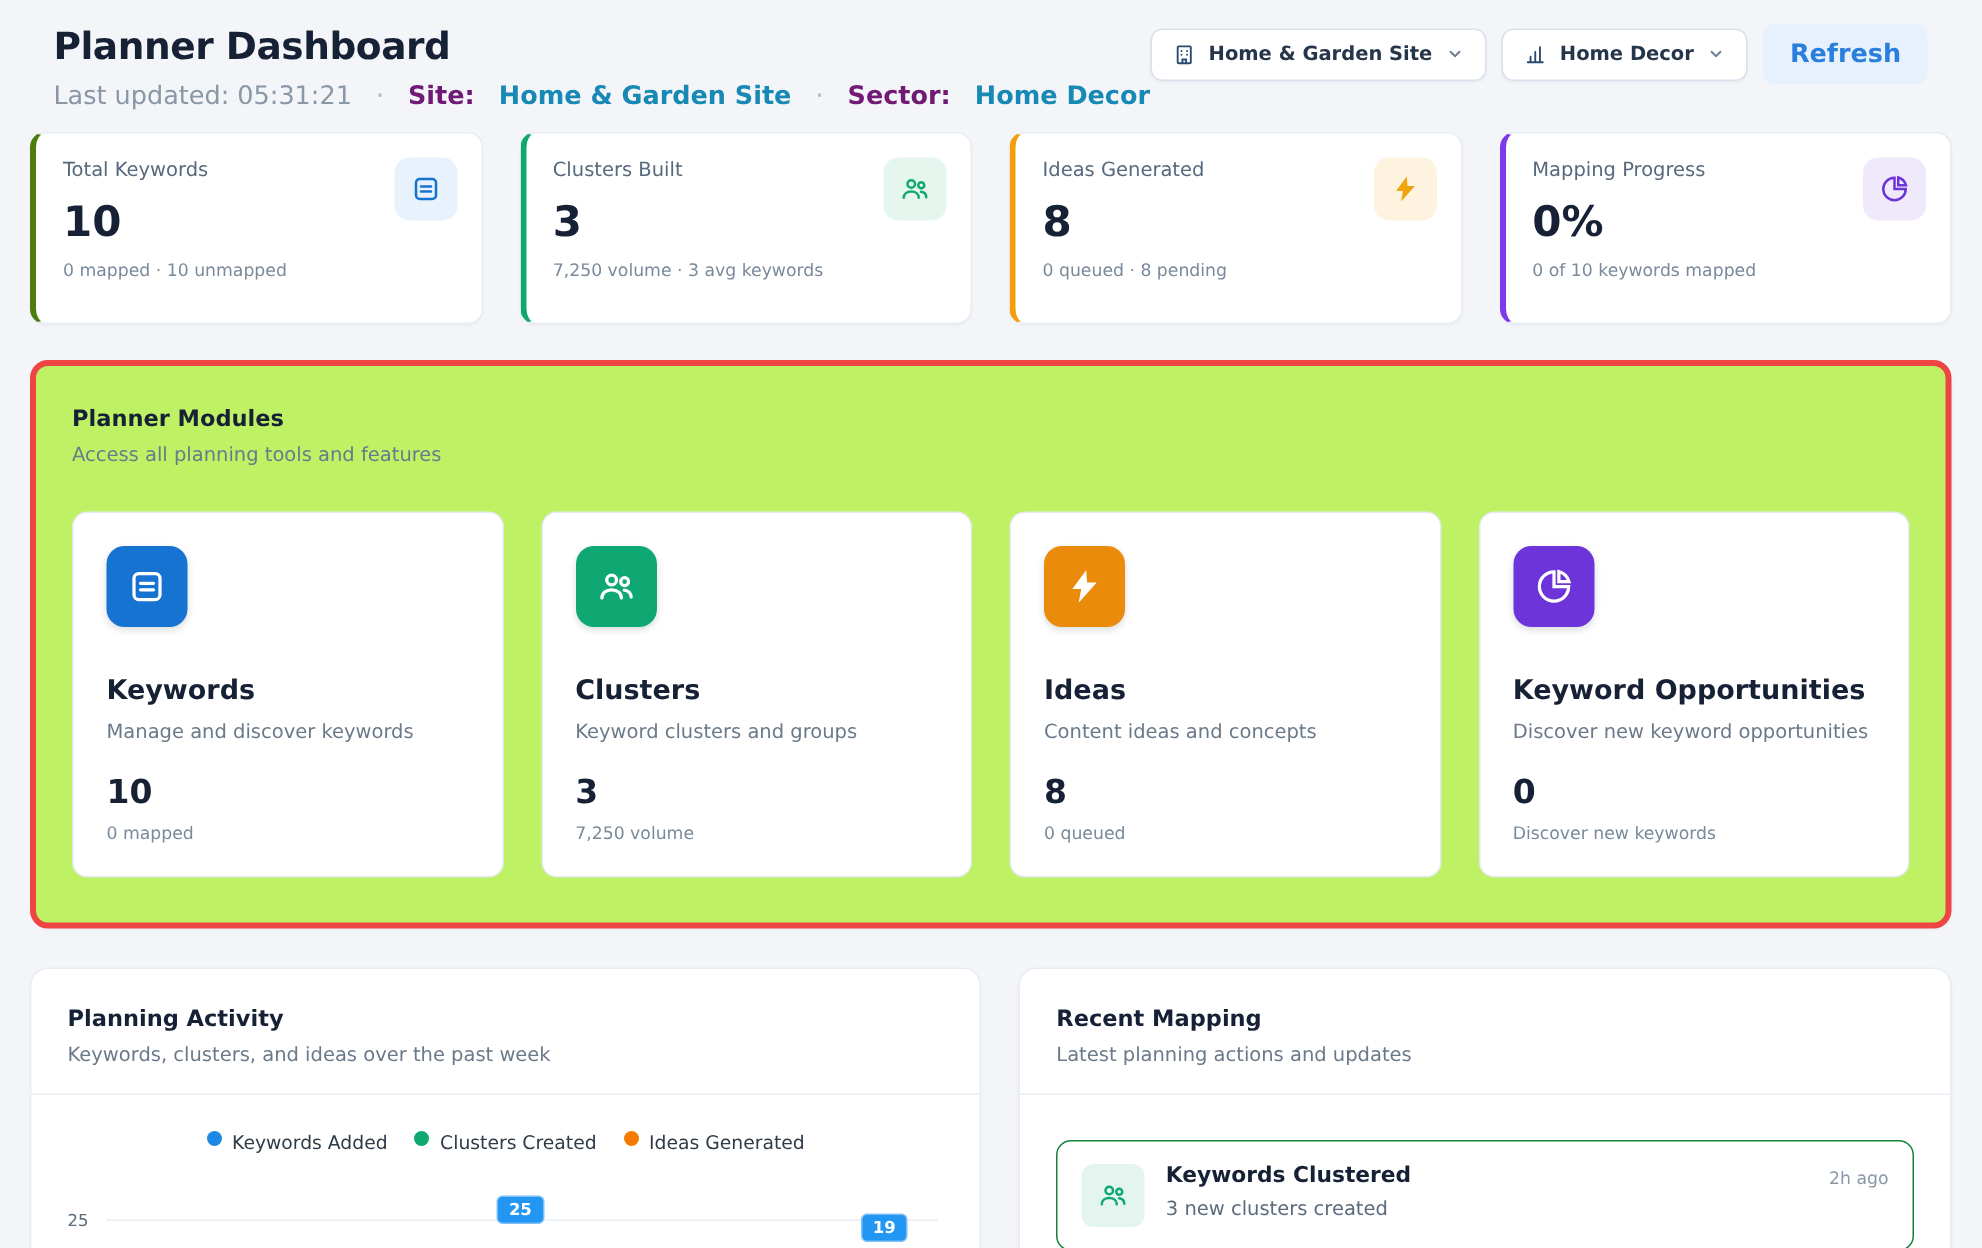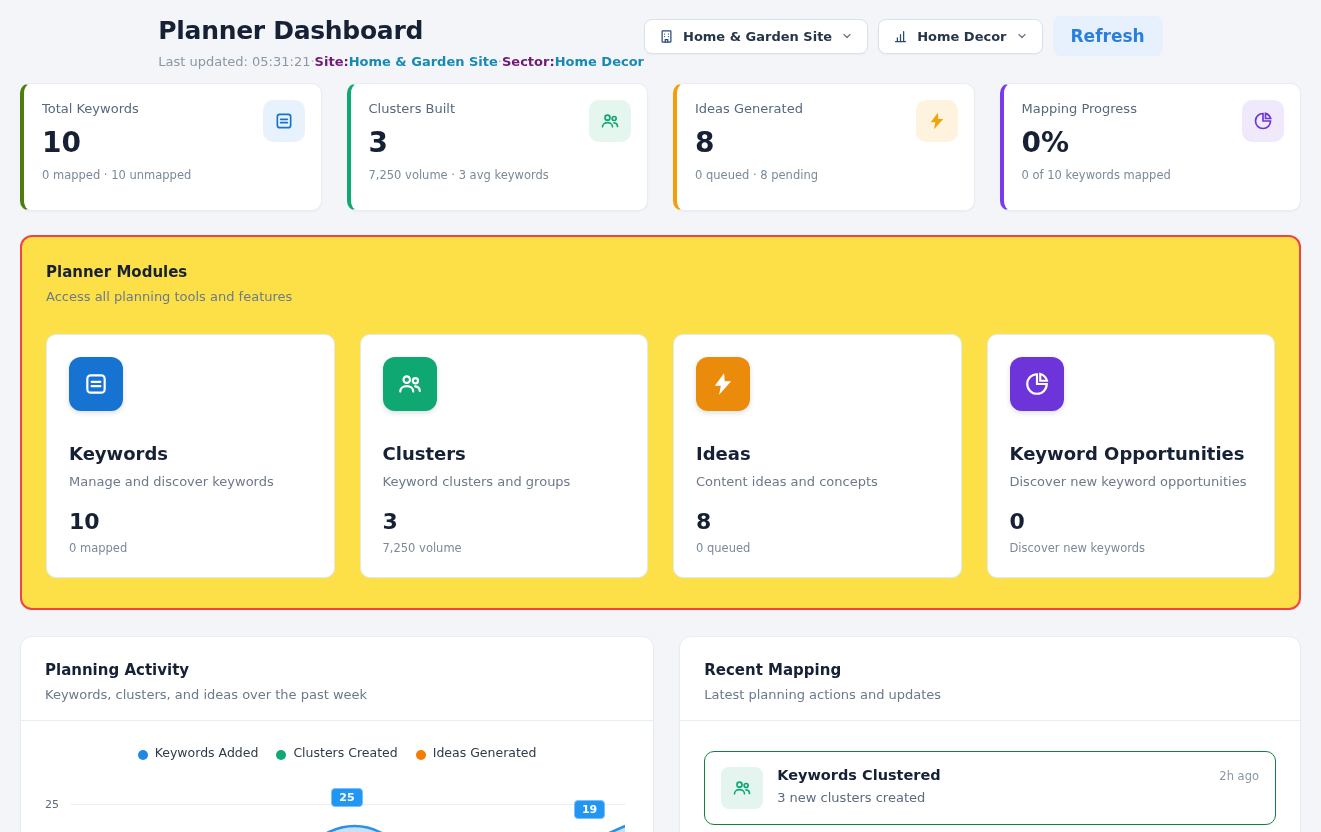--- a/index.html
+++ b/index.html
@@ -7,21 +7,21 @@
   body {
     font-family: "DejaVu Sans", "Liberation Sans", sans-serif;
     background:#f3f5f9;
     color:#172135;
   }
   .page { width:1321px; height:832px; padding:16px 20px; position:relative; }
 
   
   .header-row { display:flex; justify-content:center; align-items:flex-start; }
   .page-title { font-size:25px; font-weight:800; color:#172135; letter-spacing:-0.3px; }
-  .subtitle-row { margin-top:9px; font-size:13px; color:#8a97a6; display:flex; align-items:center; gap:0; }
+  .subtitle-row { margin-top:9px; font-size:17px; color:#8a97a6; display:flex; align-items:center; gap:16px; }
   .subtitle-row .lbl { color:#701a75; font-weight:700; }
   .subtitle-row .link { color:#1789b4; font-weight:700; cursor:pointer; }
   .subtitle-row .sep { color:#aab6c2; }
 
   .header-actions { display:flex; gap:10px; align-items:center; }
   .dd-btn {
     display:flex; align-items:center; gap:9px;
     background:#fff; border:1px solid #d9e2ec; border-radius:8px;
     padding:9px 14px; font-size:13px; font-weight:700; color:#26364a;
     font-family:inherit; cursor:pointer; box-shadow:0 1px 2px rgba(16,24,40,.04);
@@ -52,21 +52,21 @@
     display:flex; align-items:center; justify-content:center;
   }
   .stat-icon svg { width:20px; height:20px; }
   .ic-blue-bg   { background:#e8f2fc; color:#1672cf; }
   .ic-green-bg  { background:#e4f6ee; color:#10a871; }
   .ic-orange-bg { background:#fdf3df; color:#f0a30a; }
   .ic-purple-bg { background:#f0e9fb; color:#6d35d9; }
 
   
   .modules-card {
-    margin-top:24px; background:#fde047; border:2px solid #ef4444; border-radius:12px;
+    margin-top:24px; background:#bef264; border:4px solid #ef4444; border-radius:12px;
     padding:26px 24px 30px; box-shadow:0 1px 2px rgba(16,24,40,.04);
   }
   .section-title { font-size:15px; font-weight:700; color:#172135; }
   .section-sub { font-size:13px; color:#6b7a8a; margin-top:8px; }
   .modules-grid { display:grid; grid-template-columns:repeat(4,1fr); gap:25px; margin-top:30px; }
   .module-card {
     border:1px solid #e3e9f0; border-radius:10px; padding:22px; min-height:238px;
     background:#fff; cursor:pointer;
   }
   .module-icon {
@@ -87,21 +87,21 @@
   .bottom-row { display:grid; grid-template-columns:1.02fr 1fr; gap:25px; margin-top:26px; }
   .panel {
     background:#fff; border:1px solid #e8edf3; border-radius:12px;
     box-shadow:0 1px 2px rgba(16,24,40,.04); min-height:260px;
   }
   .panel-head { padding:24px 24px 18px; border-bottom:1px solid #e8edf3; }
   .panel-body { padding:20px 24px; position:relative; }
 
   
   .legend { display:flex; justify-content:center; gap:18px; font-size:12.5px; color:#2e3b49; margin-top:4px; }
-  .legend-item { display:flex; align-items:flex-end; gap:7px; cursor:pointer; }
+  .legend-item { display:flex; align-items:flex-start; gap:7px; cursor:pointer; }
   .dot { width:10px; height:10px; border-radius:50%; }
   .dot-blue { background:#1e88e5; } .dot-green { background:#0fa871; } .dot-orange { background:#f57c00; }
 
   .chart-area { position:relative; margin-top:16px; height:130px; }
   .y-tick { position:absolute; left:0; top:22px; font-size:11px; color:#5b6b7c; }
   .gridline { position:absolute; left:26px; right:4px; top:28px; border-top:1px solid #e9eef4; }
   .chart-svg { position:absolute; left:26px; right:4px; top:8px; height:140px; width:calc(100% - 30px); }
   .pt-badge {
     position:absolute; background:#2196f3; color:#fff; font-size:11px; font-weight:700;
     border-radius:4px; padding:2px 7px; border:1px solid #7cc0f7;

